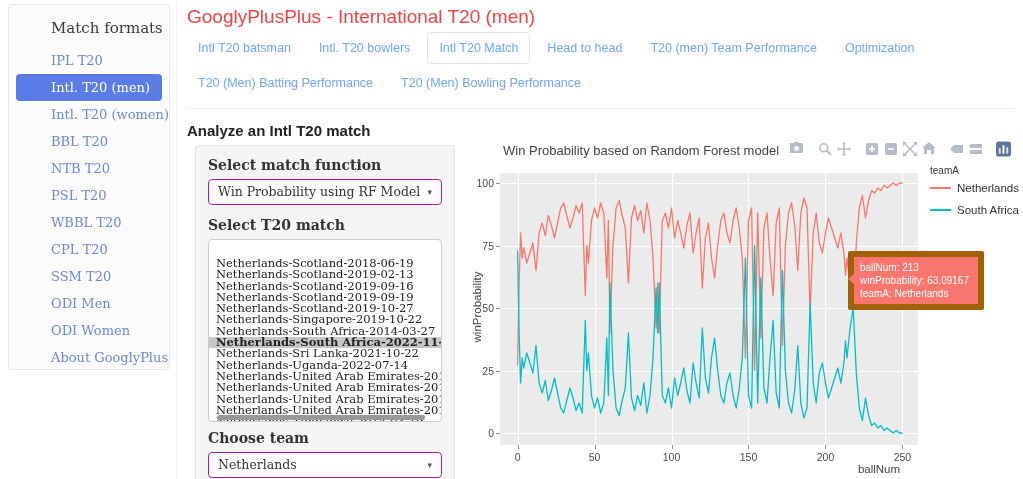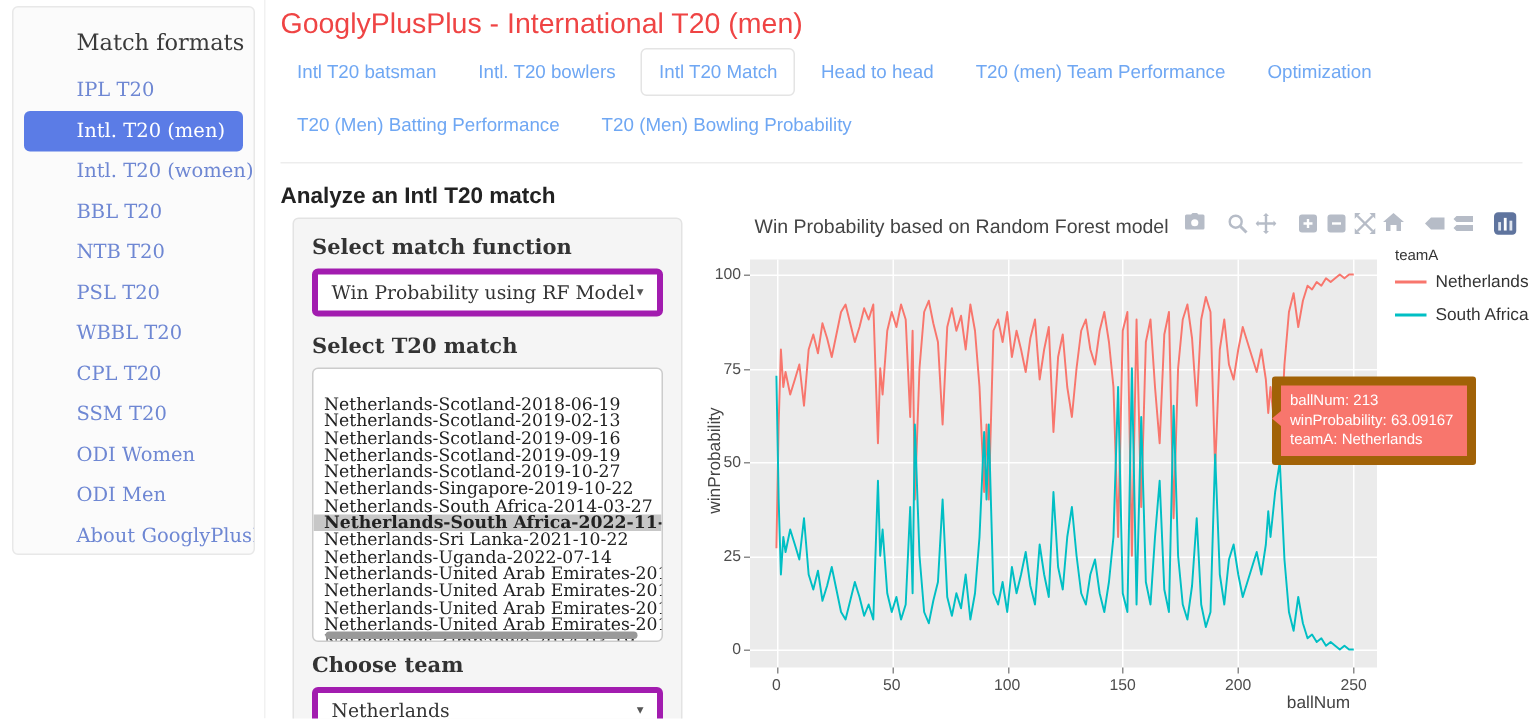--- a/index.html
+++ b/index.html
@@ -44,21 +44,21 @@
     position:absolute;left:187px;top:122px;font-size:15px;font-weight:bold;color:#222;
   }
   .well{
     position:absolute;left:195px;top:145px;width:260px;height:345px;
     background:#f5f5f5;border:1px solid #e3e3e3;border-radius:4px;
     box-sizing:border-box;padding:11px 12px;
     font-family:"DejaVu Serif",serif;
   }
   .ctl-label{font-size:14px;font-weight:bold;color:#333;margin:0 0 6px 0;}
   .select-box{
-    position:relative;height:24px;background:#fff;border:4px solid #a21caf;border-radius:4px;
+    position:relative;height:24px;background:#fff;border:1px solid #a21caf;border-radius:4px;
     font-size:12.5px;color:#333;line-height:24px;padding:0 9px;margin-bottom:12px;cursor:pointer;
   }
   .select-caret{
     position:absolute;right:9px;top:0;line-height:24px;font-size:9px;color:#555;
     font-family:"DejaVu Sans",sans-serif;
   }
   .listbox{
     position:relative;height:183px;background:#fff;border:1px solid #cccccc;border-radius:4px;
     overflow:hidden;margin-bottom:8px;padding-top:18px;box-sizing:border-box;
   }
@@ -116,38 +116,38 @@
     <div class="sidebar-nav">
         <div class="nav-item">IPL T20</div>
         <div class="nav-item active">Intl. T20 (men)</div>
         <div class="nav-item">Intl. T20 (women)</div>
         <div class="nav-item">BBL T20</div>
         <div class="nav-item">NTB T20</div>
         <div class="nav-item">PSL T20</div>
         <div class="nav-item">WBBL T20</div>
         <div class="nav-item">CPL T20</div>
         <div class="nav-item">SSM T20</div>
+        <div class="nav-item">ODI Men</div>
         <div class="nav-item">ODI Women</div>
-        <div class="nav-item">ODI Men</div>
         <div class="nav-item">About GooglyPlusPlus 2022</div>
       </div>
   </div>
 </div>
 
 <div class="page-title">GooglyPlusPlus - International T20 (men)</div>
 
 <div class="tabbar">
     <div class="tab">Intl T20 batsman</div>
     <div class="tab">Intl. T20 bowlers</div>
     <div class="tab active">Intl T20 Match</div>
     <div class="tab">Head to head</div>
     <div class="tab">T20 (men) Team Performance</div>
     <div class="tab">Optimization</div>
     <div class="tab">T20 (Men) Batting Performance</div>
-    <div class="tab">T20 (Men) Bowling Probability</div>
+    <div class="tab">T20 (Men) Bowling Performance</div>
   </div>
 
 <div class="section-heading">Analyze an Intl T20 match</div>
 
 <div class="well">
   <div class="ctl-label">Select match function</div>
   <div class="select-box">
     <span>Win Probability using RF Model</span>
     <span class="select-caret">▾</span>
   </div>

